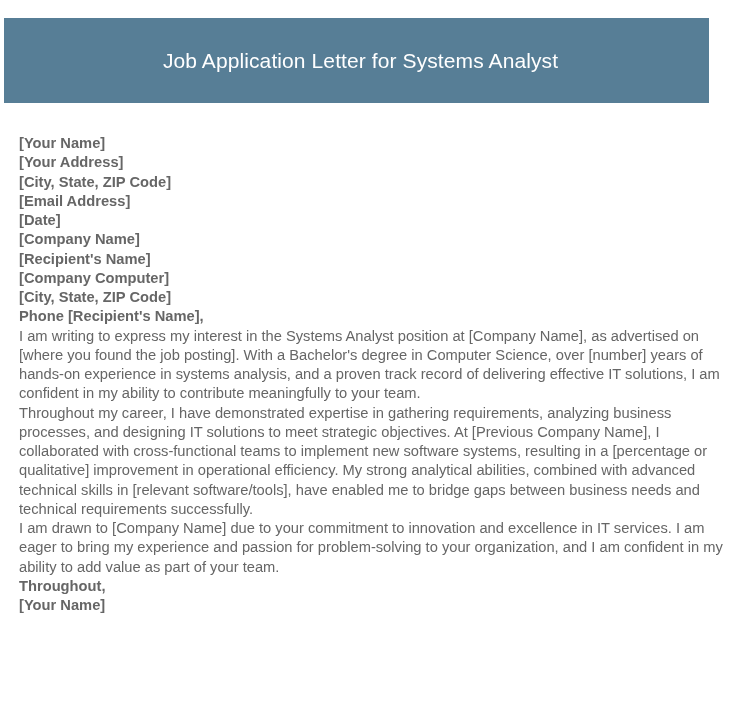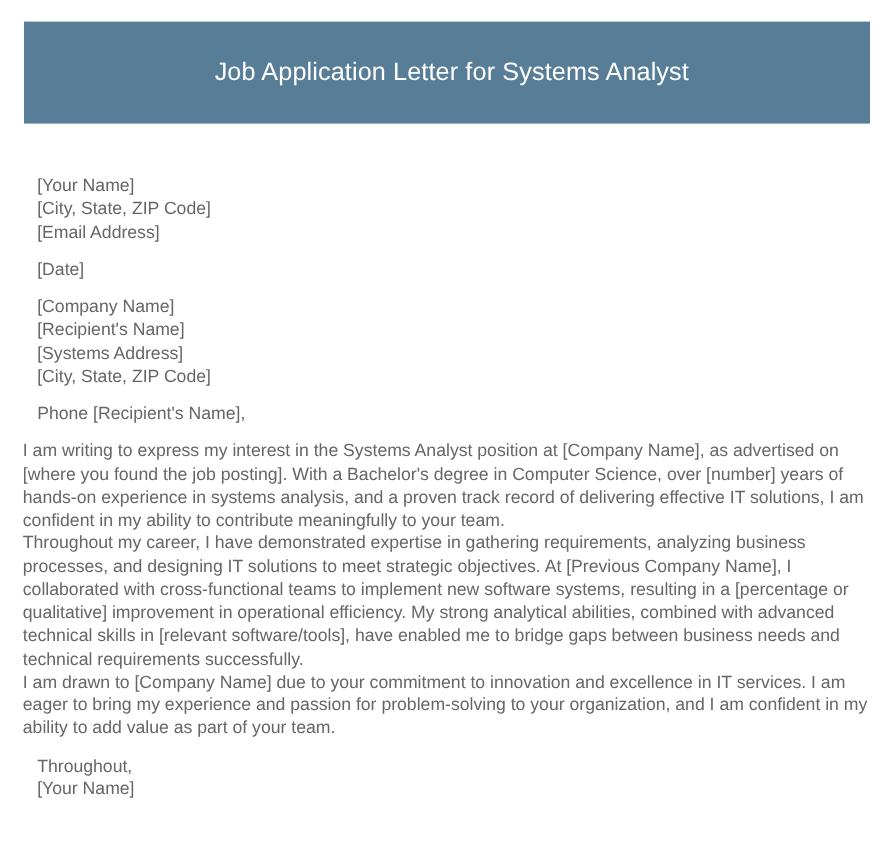--- a/index.html
+++ b/index.html
@@ -14,21 +14,21 @@
     overflow: hidden;
   }
   #doc-page {
     position: relative;
     width: 740px;
     height: 705px;
     background: #ffffff;
   }
   #letter-header-bar {
     position: absolute;
-    left: 20px;
+    left: 4px;
     top: 18px;
     width: 705px;
     height: 85px;
     background: #577e96;
     display: flex;
     align-items: center;
     justify-content: center;
     box-sizing: border-box;
     padding-left: 12px;
   }
@@ -50,22 +50,23 @@
     left: 19px;
     top: 134px;
     width: 707px;
     color: #666666;
     font-size: 14.7px;
     line-height: 19.25px;
     font-family: "Liberation Sans", sans-serif;
     text-align: left;
   }
   #letter-body .block {
-    margin: 12px;
+    margin: 0;
     padding: 0;
+    font-weight: bold;
   }
   #letter-body .line {
     display: block;
     white-space: nowrap;
   }
   #letter-body .para {
     display: block;
   }
 </style>
 </head>
@@ -74,32 +75,33 @@
 <div id="doc-page">
 
   <div id="letter-header-bar">
     <h1 id="letter-title">Job Application Letter for Systems Analyst</h1>
   </div>
 
   <div id="letter-body">
 
     <div class="block">
       <span class="line">[Your Name]</span>
+      <span class="line">[Your Address]</span>
       <span class="line">[City, State, ZIP Code]</span>
       <span class="line">[Email Address]</span>
     </div>
 
     <div class="block">
       <span class="line">[Date]</span>
     </div>
 
     <div class="block">
       <span class="line">[Company Name]</span>
       <span class="line">[Recipient's Name]</span>
-      <span class="line">[Systems Address]</span>
+      <span class="line">[Company Computer]</span>
       <span class="line">[City, State, ZIP Code]</span>
     </div>
 
     <div class="block">
       <span class="line">Phone [Recipient's Name],</span>
     </div>
 
     <div class="para">I am writing to express my interest in the Systems Analyst position at [Company Name], as advertised on [where you found the job posting]. With a Bachelor's degree in Computer Science, over [number] years of hands-on experience in systems analysis, and a proven track record of delivering effective IT solutions, I am confident in my ability to contribute meaningfully to your team.</div>
     <div class="para">Throughout my career, I have demonstrated expertise in gathering requirements, analyzing business processes, and designing IT solutions to meet strategic objectives. At [Previous Company Name], I collaborated with cross-functional teams to implement new software systems, resulting in a [percentage or qualitative] improvement in operational efficiency. My strong analytical abilities, combined with advanced technical skills in [relevant software/tools], have enabled me to bridge gaps between business needs and technical requirements successfully.</div>
     <div class="para">I am drawn to [Company Name] due to your commitment to innovation and excellence in IT services. I am eager to bring my experience and passion for problem-solving to your organization, and I am confident in my ability to add value as part of your team.</div>

